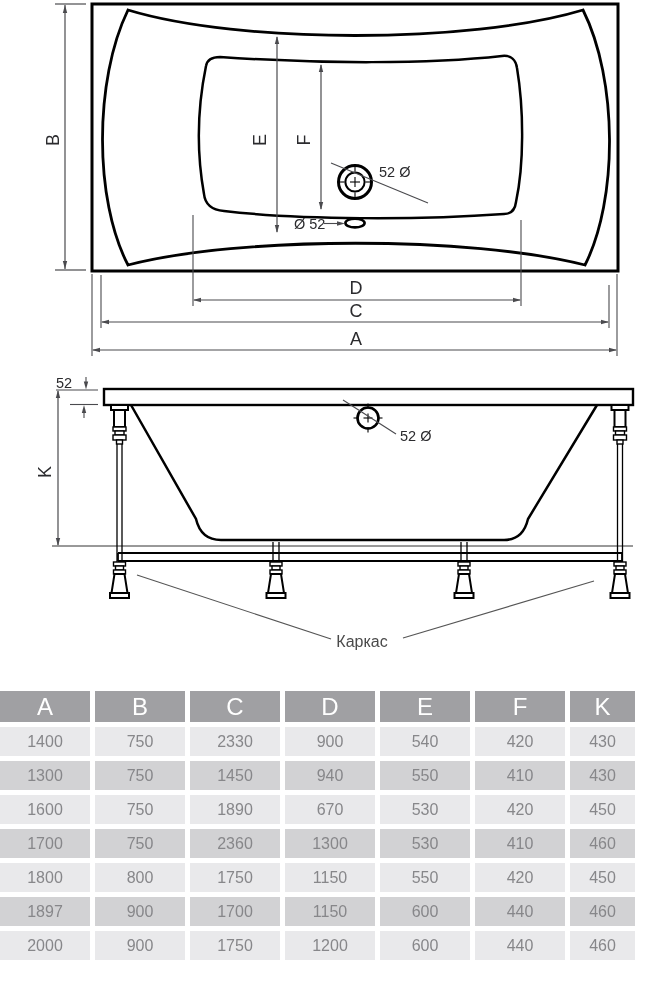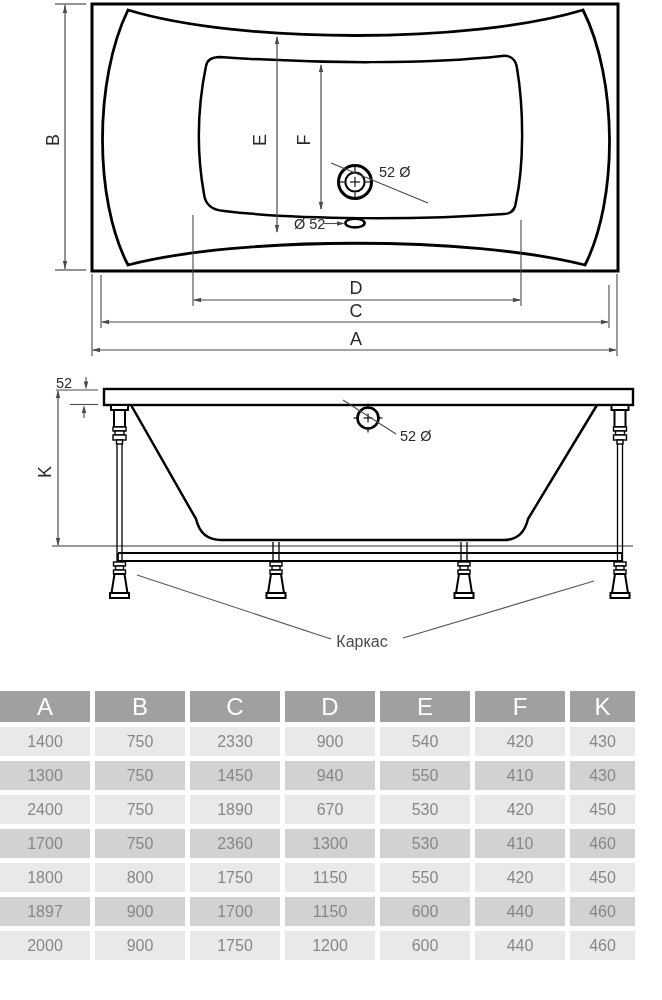--- a/index.html
+++ b/index.html
@@ -210,21 +210,21 @@
         <div class="trow tdata even">
           <div>1300</div>
           <div>750</div>
           <div>1450</div>
           <div>940</div>
           <div>550</div>
           <div>410</div>
           <div>430</div>
         </div>
         <div class="trow tdata odd">
-          <div>2400</div>
+          <div>1600</div>
           <div>750</div>
           <div>1890</div>
           <div>670</div>
           <div>530</div>
           <div>420</div>
           <div>450</div>
         </div>
         <div class="trow tdata even">
           <div>1700</div>
           <div>750</div>

